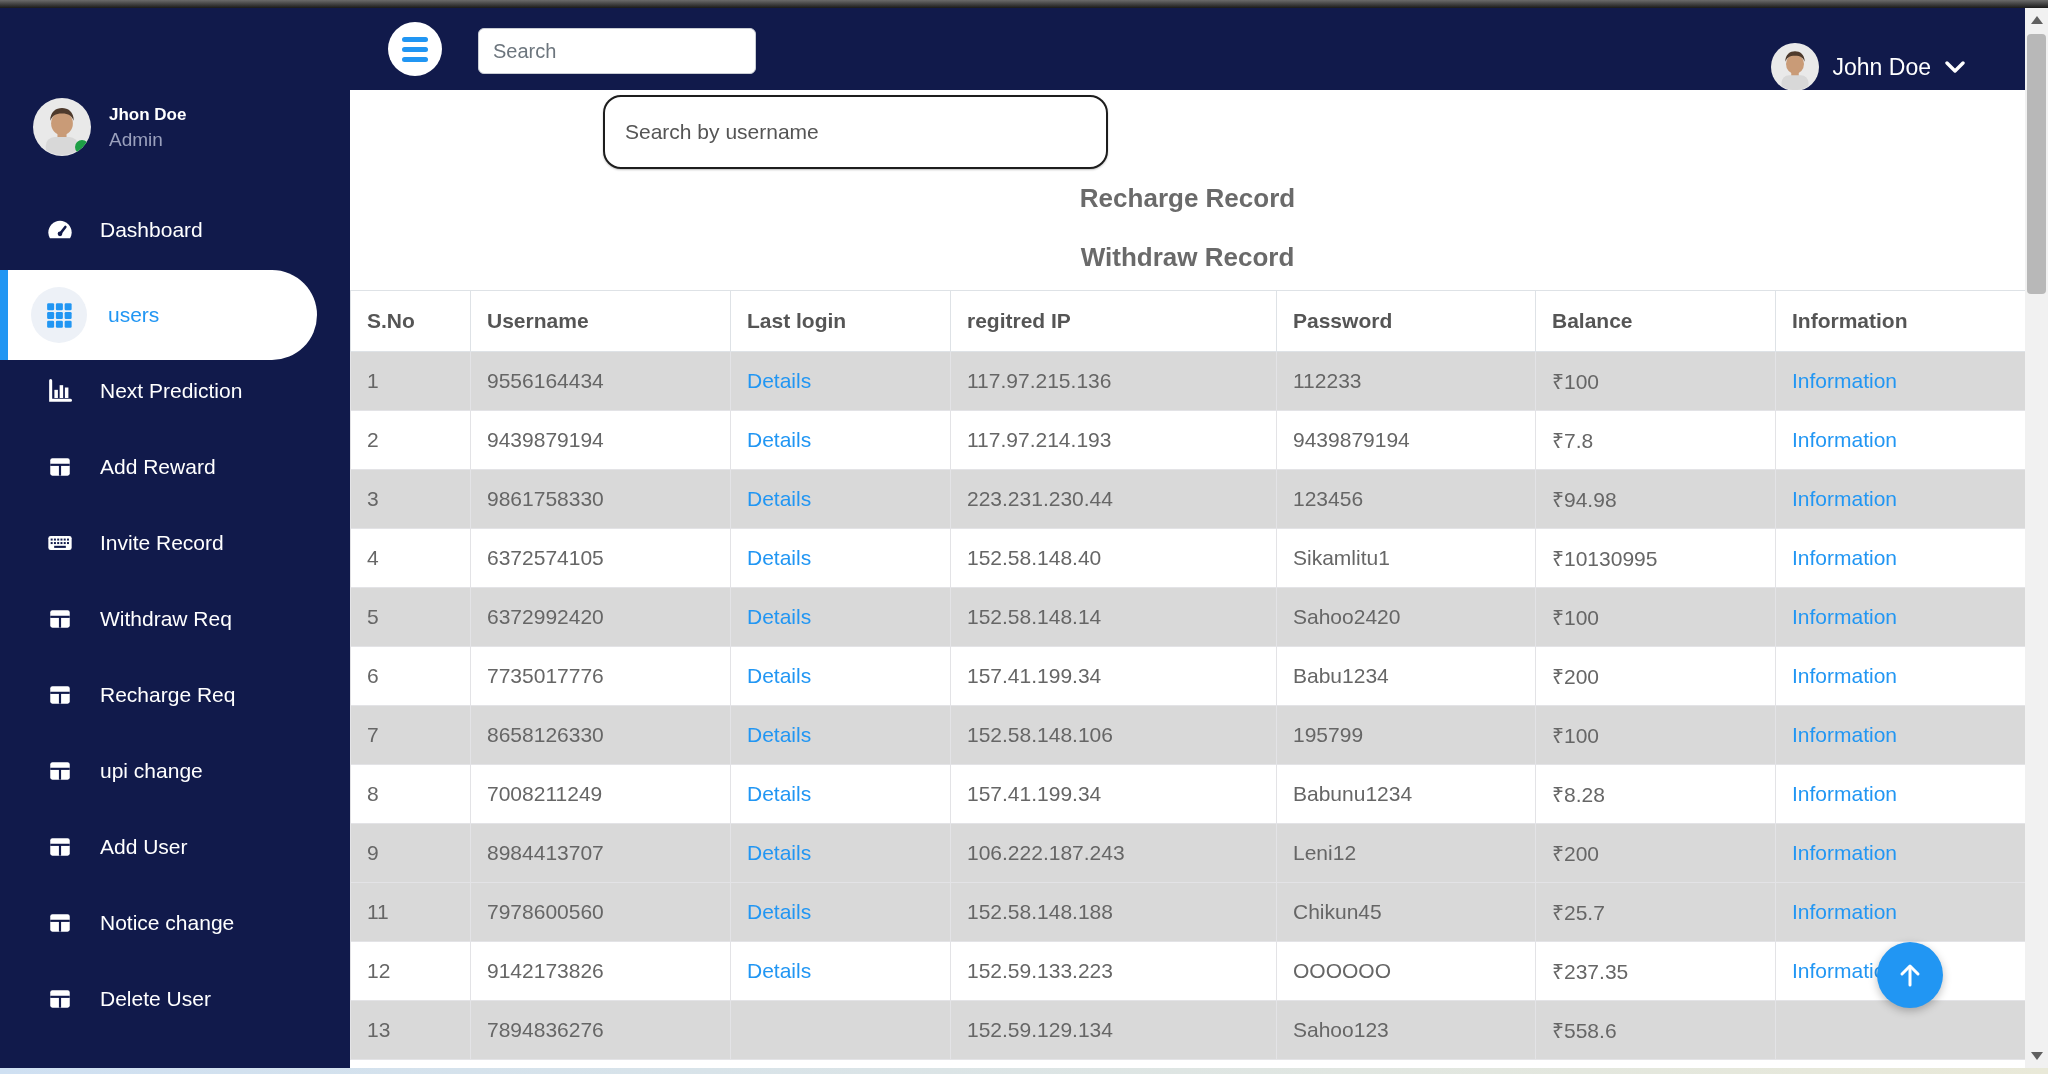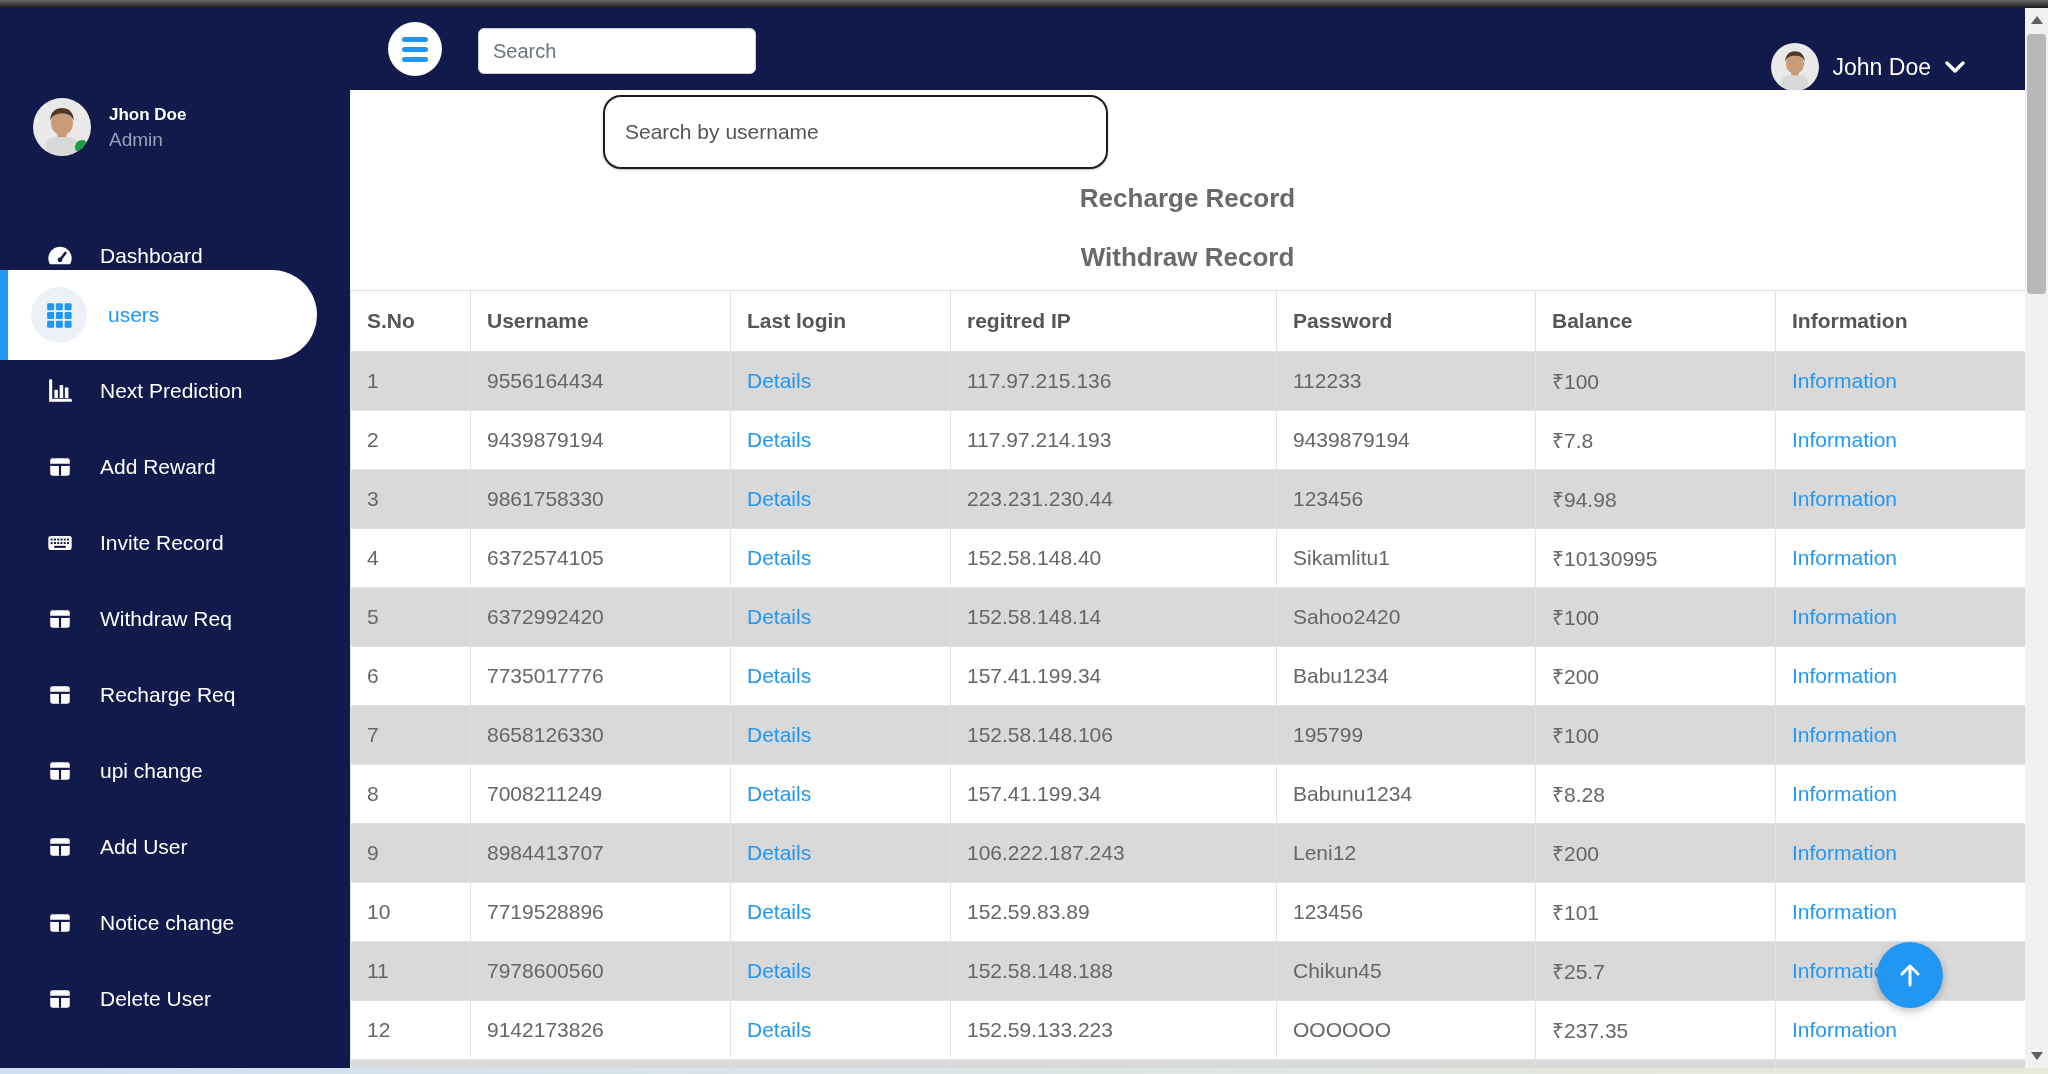--- a/index.html
+++ b/index.html
@@ -144,21 +144,21 @@
           </g>
         </svg>
         <span class="status-dot"></span>
       </span>
       <div>
         <div class="profile-name">Jhon Doe</div>
         <div class="profile-role">Admin</div>
       </div>
     </div>
     <nav id="menu">
-        <div class="menu-item" style="top: 210px; text-align: center;">
+        <div class="menu-item" style="top: 184px; text-align: center;">
           <span class="mi-icon">
             <svg viewBox="0 0 24 24" width="28" height="28">
               <path fill="#fff" d="M12 4C6.5 4 2 8.5 2 14c0 1.9.5 3.6 1.4 5.1h17.2C21.5 17.6 22 15.9 22 14c0-5.5-4.5-10-10-10z"></path>
               <line x1="12" y1="15.3" x2="16.6" y2="9.4" stroke="#111a4b" stroke-width="2.2" stroke-linecap="round"></line>
               <circle cx="12" cy="15.3" r="2" fill="#111a4b"></circle>
             </svg>
           </span>
           <span class="mi-label">Dashboard</span>
         </div>
         <div class="menu-item active" style="top: 262px;">
@@ -385,29 +385,20 @@
             </tr>
             <tr class="stripe">
               <td>9</td>
               <td>8984413707</td>
               <td><a>Details</a></td>
               <td>106.222.187.243</td>
               <td>Leni12</td>
               <td>₹200</td>
               <td><a>Information</a></td>
             </tr>
-            <tr class="">
-              <td>10</td>
-              <td>7719528896</td>
-              <td><a>Details</a></td>
-              <td>152.59.83.89</td>
-              <td>123456</td>
-              <td>₹101</td>
-              <td><a>Information</a></td>
-            </tr>
             <tr class="stripe">
               <td>11</td>
               <td>7978600560</td>
               <td><a>Details</a></td>
               <td>152.58.148.188</td>
               <td>Chikun45</td>
               <td>₹25.7</td>
               <td><a>Information</a></td>
             </tr>
             <tr class="">

